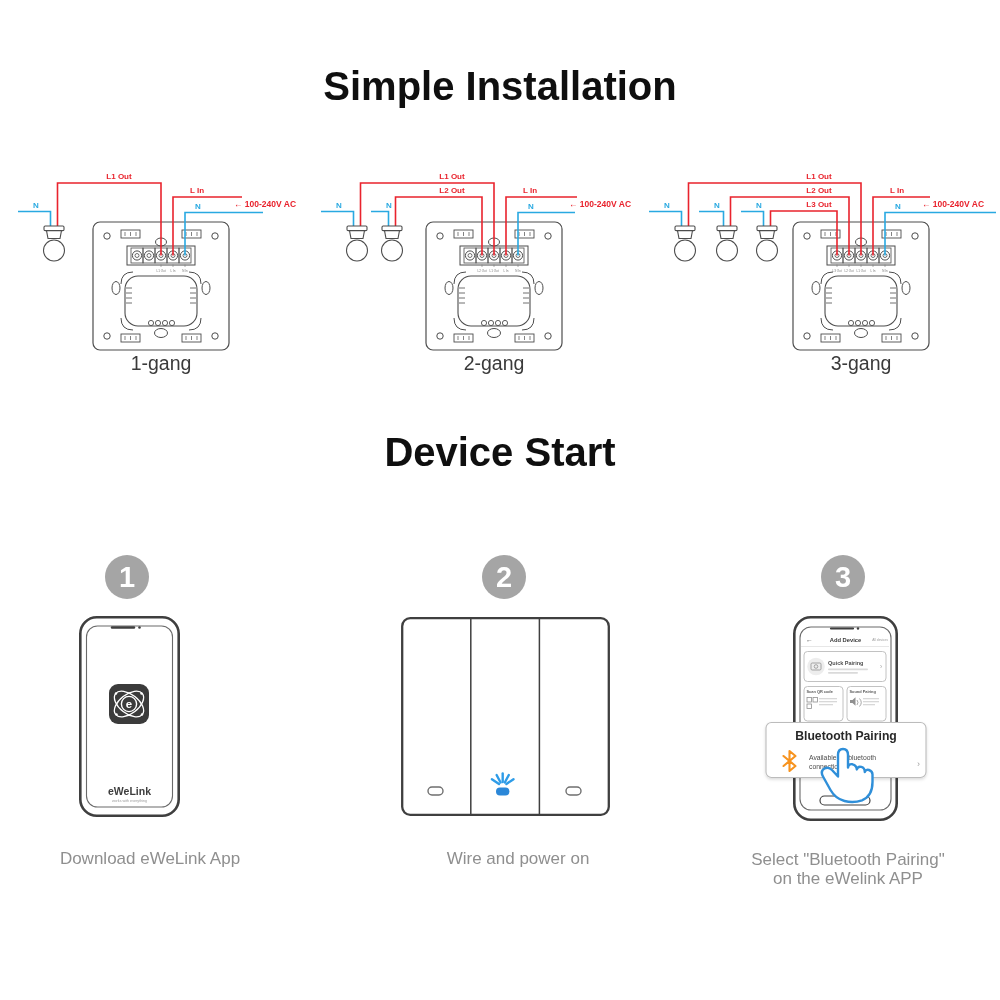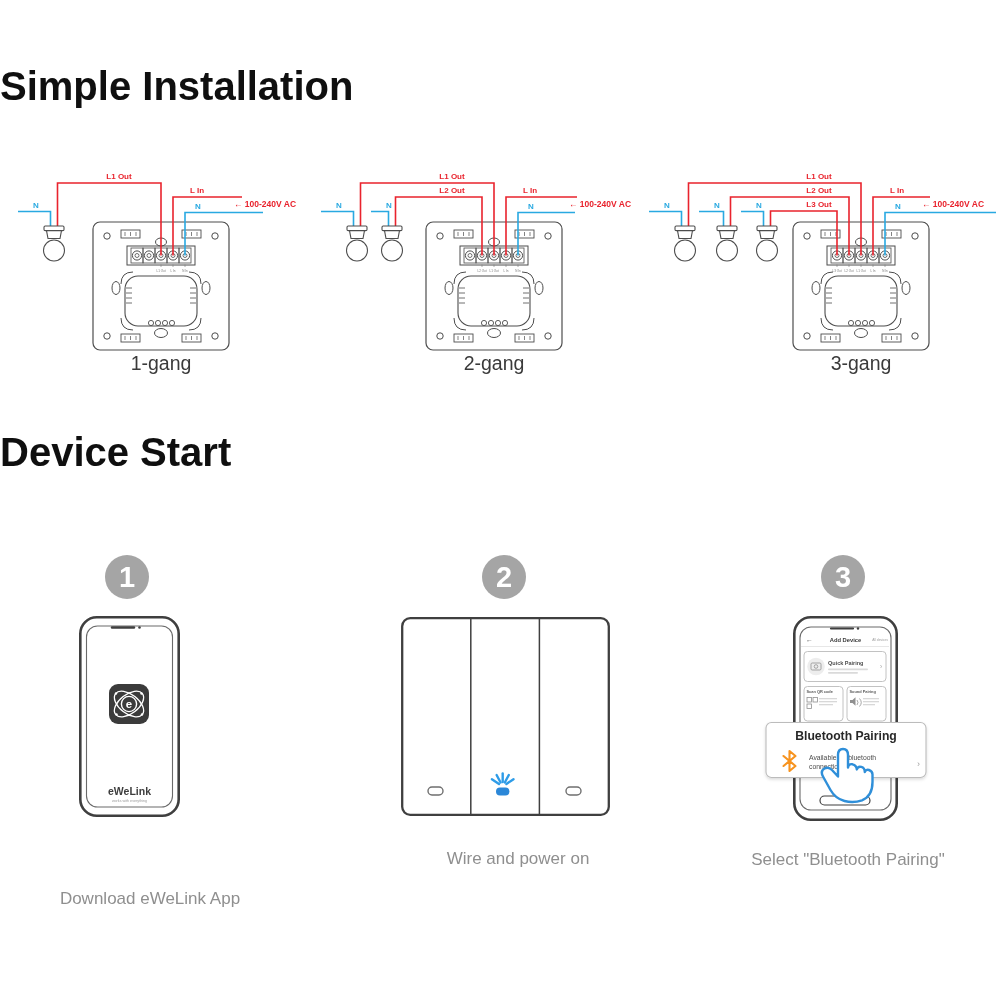--- a/index.html
+++ b/index.html
@@ -1,37 +1,37 @@
 <!DOCTYPE html>
 <html><head>
 <meta charset="utf-8">
 <style>
   html,body{margin:0;padding:0;}
   body{
     width:1000px;height:1000px;position:relative;background:#ffffff;
     font-family:"Liberation Sans","DejaVu Sans",sans-serif;overflow:hidden;
   }
-  .title{position:absolute;left:0;width:1000px;font-weight:600;color:#0f0f0f;margin:0;}
+  .title{position:absolute;left:0;width:1000px;text-align:center;font-weight:600;color:#0f0f0f;margin:0;}
   #title-install{top:64px;font-size:40px;}
   #title-quick{top:430px;font-size:40px;}
   svg.layer{position:absolute;overflow:visible;display:block;}
   #wiring{left:0;top:155px;}
   #phone1{left:79px;top:616px;}
   #switch2{left:401px;top:617px;}
   #phone3{left:756px;top:610px;}
   .badge{
     position:absolute;width:44px;height:44px;border-radius:50%;
     background:#a5a5a5;color:#ffffff;font-size:29px;font-weight:600;
     display:flex;align-items:center;justify-content:center;
   }
   #badge-1{left:105px;top:555px;}
   #badge-2{left:482px;top:555px;}
   #badge-3{left:821px;top:555px;}
   .caption{position:absolute;width:280px;text-align:center;color:#8f8f8f;font-size:17px;line-height:19px;}
-  #caption-1{left:10px;top:849px;margin-top:40px;}
+  #caption-1{left:10px;top:849px;}
   #caption-2{left:378px;top:849px;}
   #caption-3{left:708px;top:850px;}
   .caption span{display:block;}
 </style>
 </head>
 <body>
 
 <h1 id="title-install" class="title">Simple Installation</h1>
 
 <svg id="wiring" class="layer" width="1000" height="245" viewBox="0 0 1000 245">
@@ -430,13 +430,14 @@
 </svg>
 
 <div id="caption-1" class="caption">
   <span>Download eWeLink App</span>
 </div>
 <div id="caption-2" class="caption">
   <span>Wire and power on</span>
 </div>
 <div id="caption-3" class="caption">
   <span>Select "Bluetooth Pairing"</span>
+  <span>on the eWelink APP</span>
 </div>
 
 </body></html>

